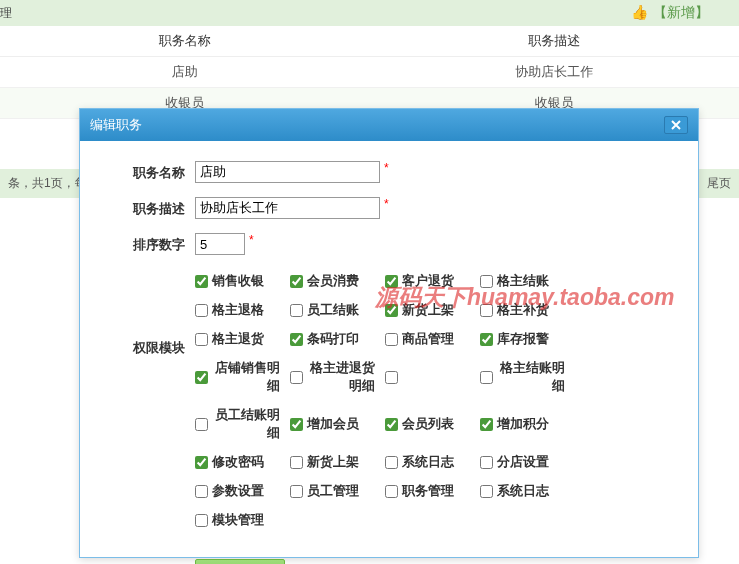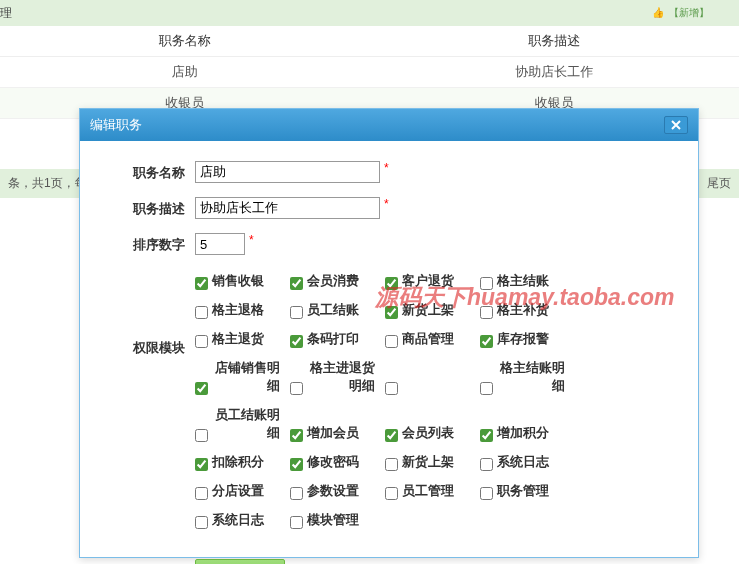--- a/index.html
+++ b/index.html
@@ -1,20 +1,20 @@
 <!DOCTYPE html>
 <html><head>
 <meta charset="utf-8">
 <style>
 * { box-sizing: border-box; margin: 0; padding: 0; }
 body { font-family: "Microsoft YaHei", SimSun, Arial, sans-serif; font-size: 12px; background: #fff; width: 739px; height: 564px; overflow: hidden; position: relative; }
 
 
 .bg-header { background: #e1f0dc; height: 26px; display: flex; align-items: center; justify-content: flex-end; padding-right: 30px; }
-.bg-header a { color: #5a9a4a; text-decoration: none; font-size: 10px; }
+.bg-header a { color: #5a9a4a; text-decoration: none; font-size: 14px; }
 .bg-header .thumb { color: #e88; margin-right: 4px; }
 .bg-table { width: 100%; }
 .bg-table .hdr { display: flex; border-bottom: 1px solid #eee; }
 .bg-table .hdr > div { flex: 1; text-align: center; padding: 6px 0; color: #333; font-size: 13px; }
 .bg-table .row { display: flex; border-bottom: 1px solid #f0f0f0; }
 .bg-table .row > div { flex: 1; text-align: center; padding: 6px 0; color: #555; font-size: 13px; }
 .bg-table .row.alt { background: #f7fbf5; }
 .bg-footer { background: #e1f0dc; padding: 6px 8px; color: #555; display: flex; justify-content: space-between; align-items: center; margin-top: 50px; }
 .bg-footer .pg { display: flex; gap: 12px; }
 .bg-footer .pg span { cursor: pointer; text-align: right; }
@@ -27,21 +27,21 @@
 .dialog-body { padding: 20px 20px 10px 20px; }
 
 .form-row { display: flex; align-items: flex-start; margin-bottom: 14px; }
 .form-row label { width: 95px; text-align: right; padding-right: 10px; color: #333; font-weight: bold; font-size: 13px; padding-top: 3px; }
 .form-row input[type=text] { border: 1px solid #999; padding: 3px 4px; font-size: 13px; height: 22px; }
 .form-row .req { color: red; margin-left: 4px; }
 .form-row .w1 { width: 185px; }
 .form-row .w2 { width: 50px; }
 
 .perm-grid { display: flex; flex-wrap: wrap; gap: 0; }
-.perm-item { width: 100px; display: flex; align-items: flex-end; margin-bottom: 8px; font-size: 12px; color: #333; }
+.perm-item { width: 100px; display: flex; align-items: center; margin-bottom: 8px; font-size: 12px; color: #333; }
 .perm-item input { margin-right: 4px; accent-color: #4a9a3a; width: 13px; height: 13px; }
 
 .save-btn { margin-left: 95px; margin-top: 8px; width: 90px; height: 30px; background: linear-gradient(#9edc7a, #7ac84f); border: 1px solid #6ab83f; color: #fff; font-size: 16px; letter-spacing: 10px; padding-left: 10px; cursor: pointer; border-radius: 2px; }
 
 .watermark { position: absolute; left: 375px; top: 282px; color: rgba(220,40,40,.6); font-size: 23px; font-weight: bold; font-style: italic; pointer-events: none; white-space: nowrap; }
 </style>
 </head>
 <body>
 
 <div class="bg-header">
@@ -176,24 +176,20 @@
           <label class="perm-item">
             <input type="checkbox" checked="" style="">
             <span>会员列表</span>
           </label>
           <label class="perm-item">
             <input type="checkbox" checked="" style="">
             <span>增加积分</span>
           </label>
           <label class="perm-item">
             <input type="checkbox" checked="" style="">
-            <span>扣除积分</span>
-          </label>
-          <label class="perm-item">
-            <input type="checkbox" checked="" style="">
             <span>修改密码</span>
           </label>
           <label class="perm-item">
             <input type="checkbox" style="">
             <span>新货上架</span>
           </label>
           <label class="perm-item">
             <input type="checkbox" style="">
             <span>系统日志</span>
           </label>

